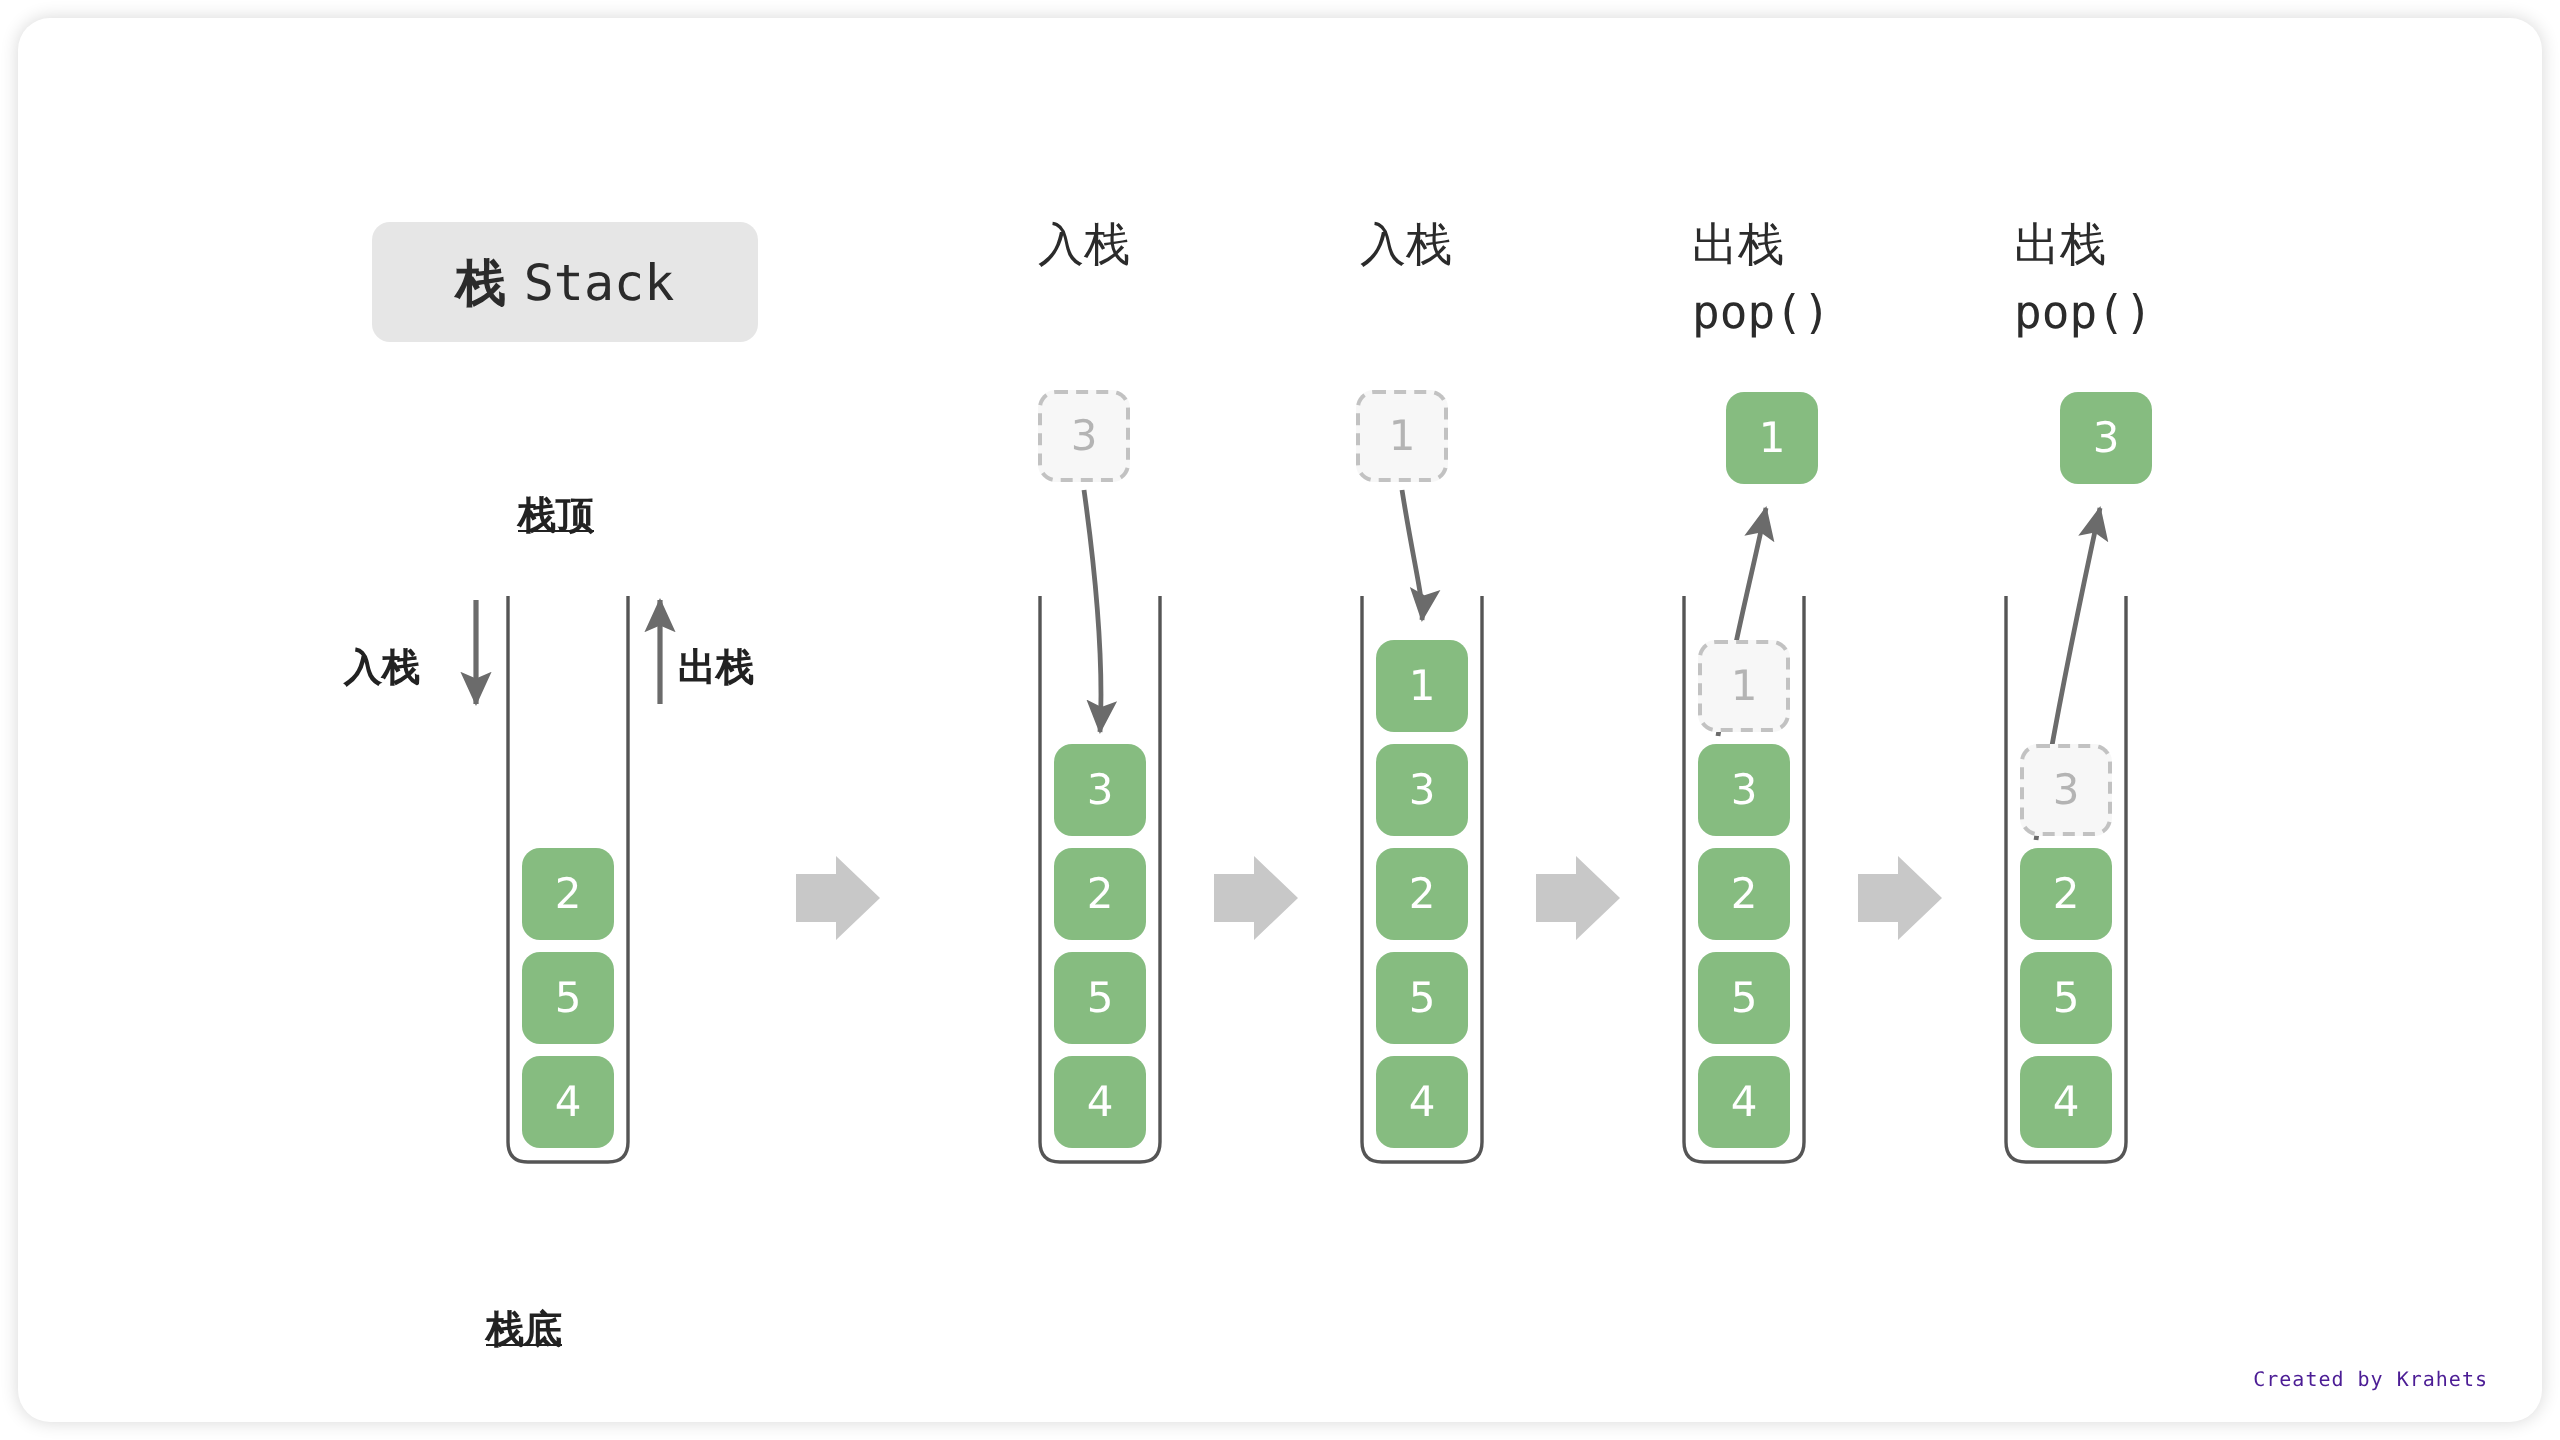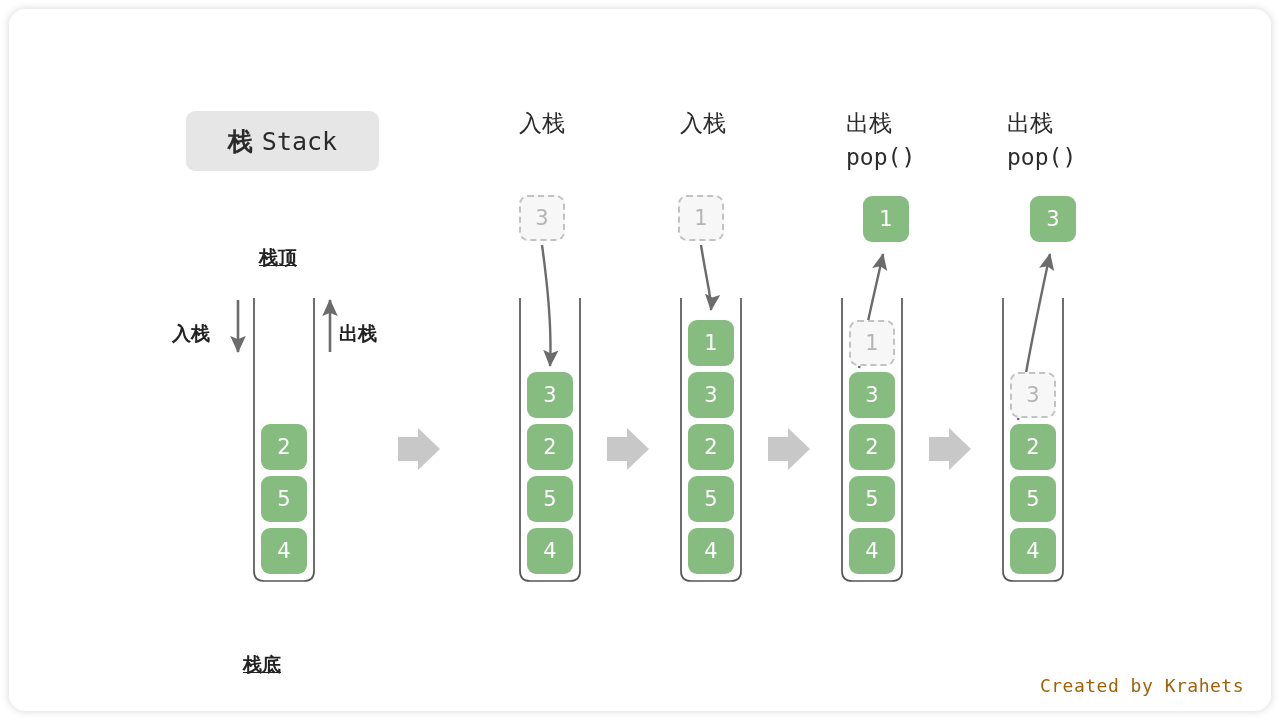--- a/index.html
+++ b/index.html
@@ -119,22 +119,22 @@
     white-space: nowrap;
     text-decoration: underline;
   }
 
   
   .credit {
     position: absolute;
     right: 36px;
     bottom: 24px;
     font-family: "DejaVu Sans Mono", "Liberation Mono", monospace;
-    font-size: 18px;
-    color: #a16207;
+    font-size: 10px;
+    color: #4c1d95;
     letter-spacing: 0.5px;
   }
 </style>
 </head>
 <body>
 
 <div id="canvas">
   <div class="card"></div>
 
   <div class="title-chip">

